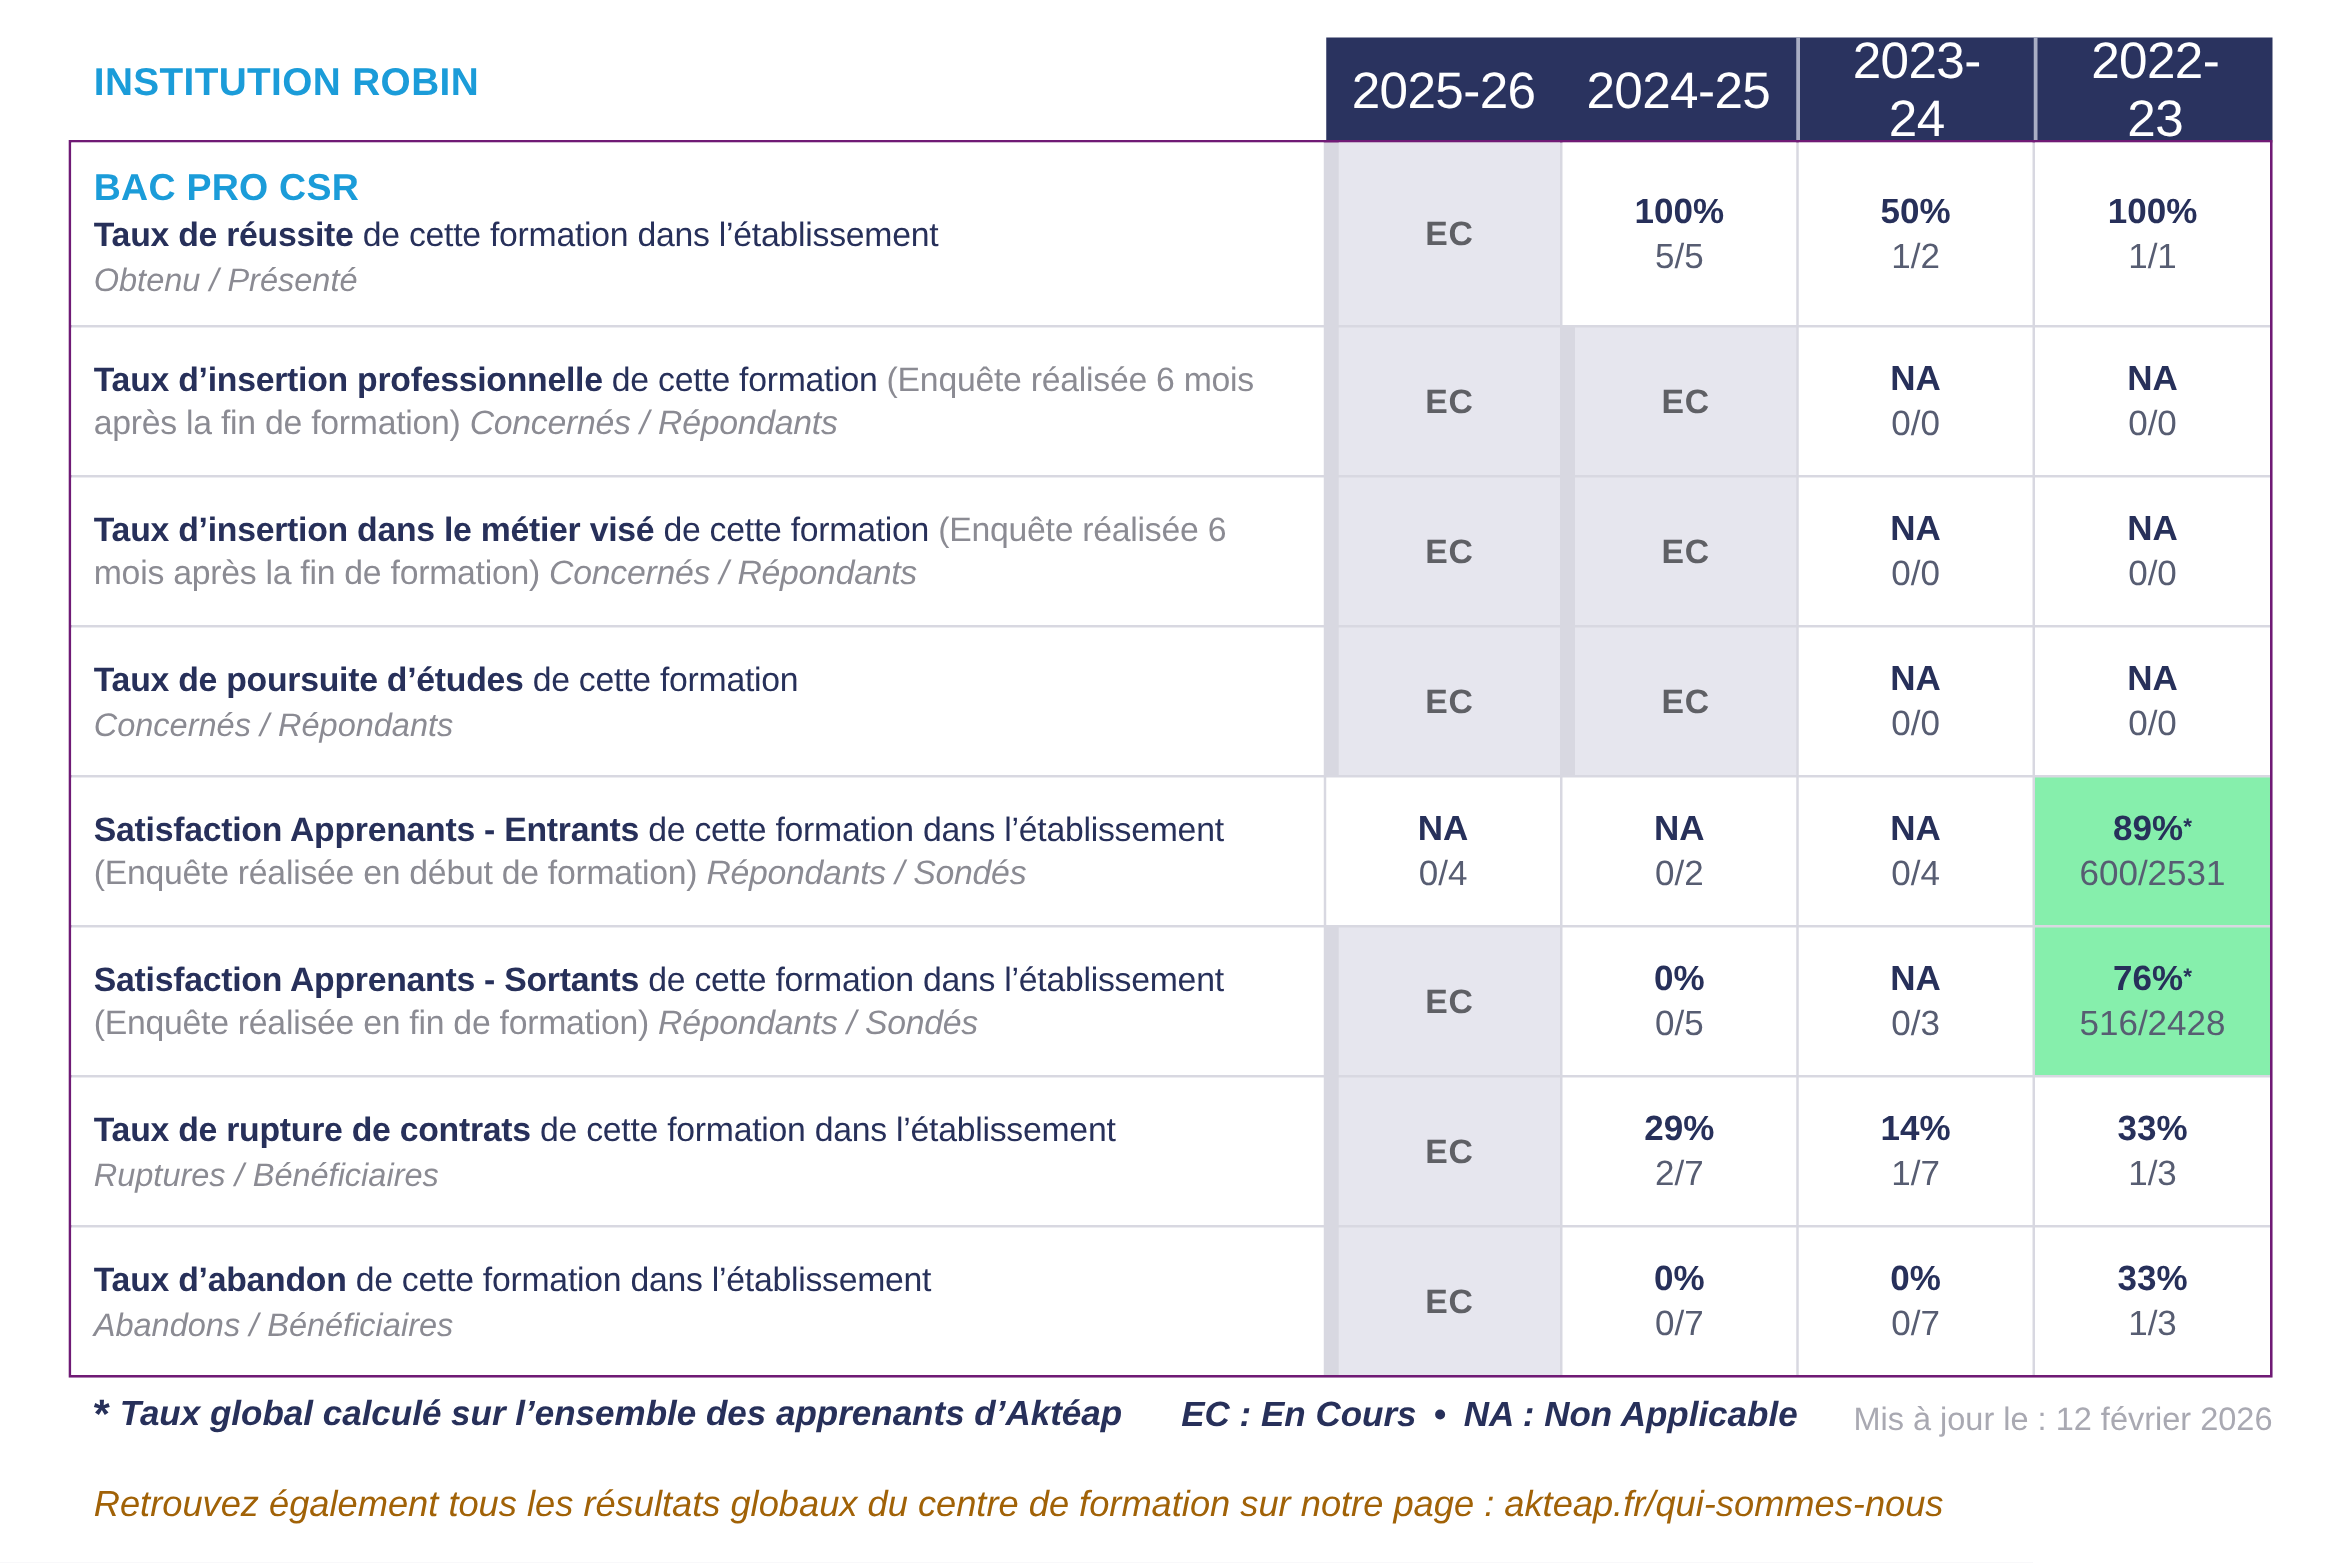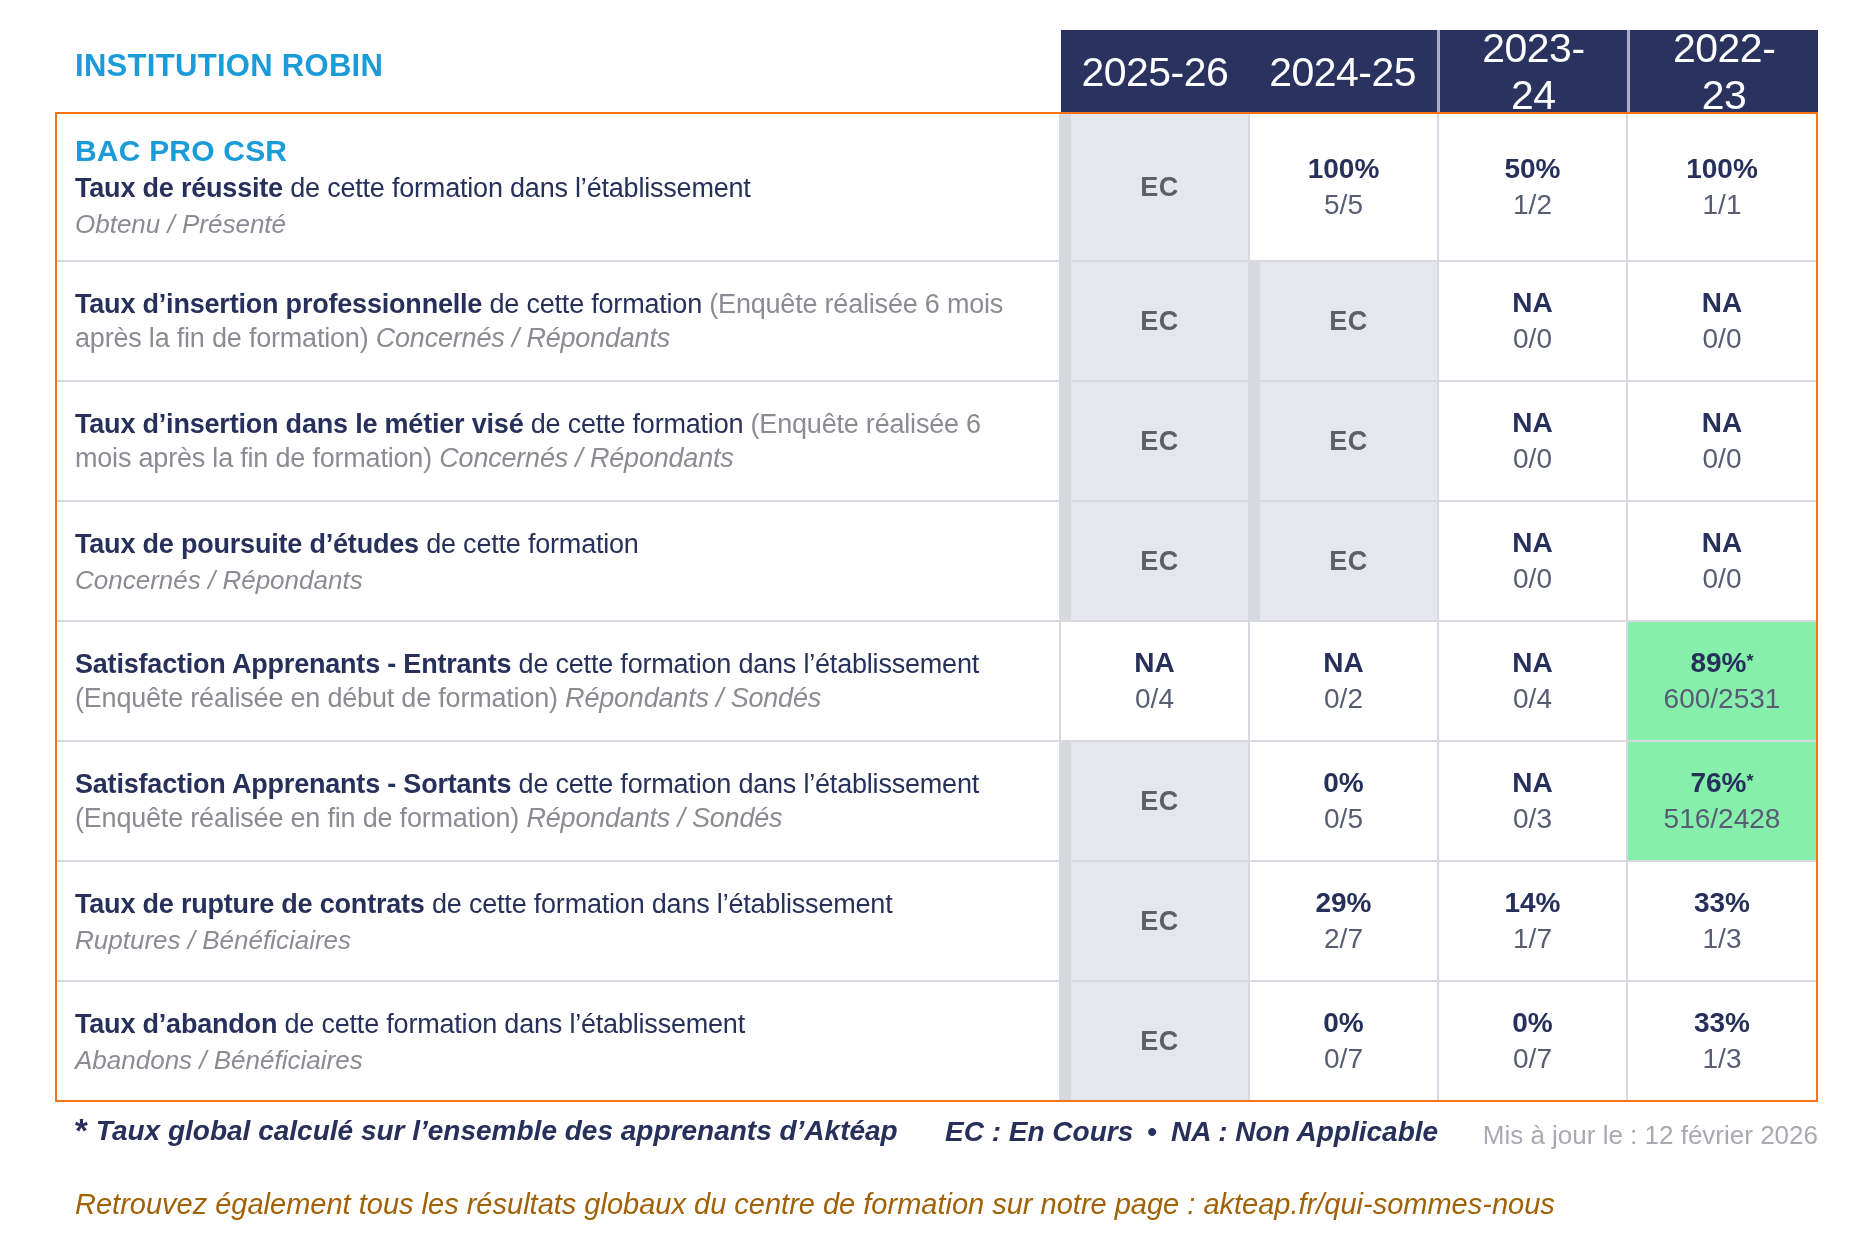--- a/index.html
+++ b/index.html
@@ -22,21 +22,21 @@
     color:#ffffff;font-size:41px;letter-spacing:-.5px;white-space:nowrap;
   }
   .hcell.sep{border-left:3px solid #a9aec4;flex-direction:column;}
   .hcell .pfx{font-weight:400;}
   .hcell b{font-weight:400;}
   
   .tbl{
     position:absolute;left:55px;top:112px;
     display:grid;grid-template-columns:1002px 187px 187px 187px 188px;
     grid-template-rows:146px repeat(7,118px);
-    gap:2px;background:#d8d8e1;border:2px solid #f97316;
+    gap:2px;background:#d8d8e1;border:2px solid #701a75;
   }
   .cell{background:#ffffff;}
   .cell.lav{background:#e6e6ee;margin-left:10px;}
   .cell.blu{background:#86efac;}
   .cell.label{
     display:flex;flex-direction:column;justify-content:center;
     padding:8px 26px 8px 18px;
   }
   .prog{color:#1b9cd9;font-weight:700;font-size:30px;margin-bottom:3px;letter-spacing:.2px;}
   .lbl-line{font-size:27px;line-height:34px;color:#27305a;letter-spacing:-.2px;}

